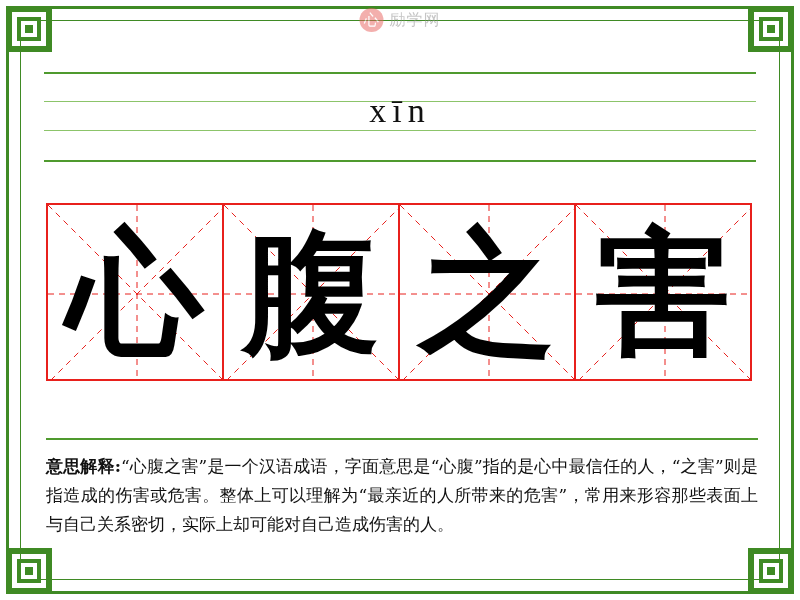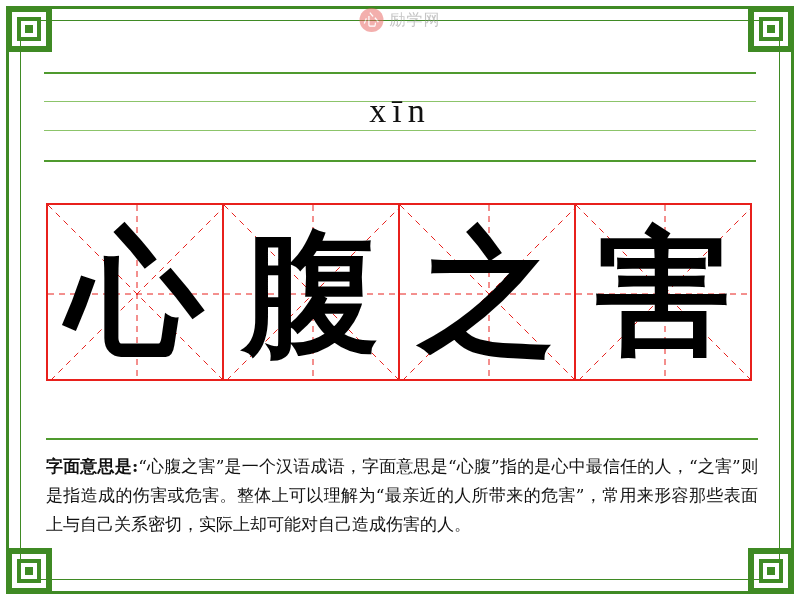--- a/index.html
+++ b/index.html
@@ -296,16 +296,16 @@
         <line x1="0" y1="89" x2="178" y2="89" stroke="#e8201c" stroke-width="1" stroke-dasharray="6,5"></line>
         <line x1="89" y1="0" x2="89" y2="178" stroke="#e8201c" stroke-width="1" stroke-dasharray="6,5"></line>
       </svg>
       <div class="glyph">害</div>
     </div>
 
   </div>
 
   <div class="explain">
     <div class="explain-rule"></div>
-    <div class="explain-text"><span class="explain-label">字面意思是:</span><span>“心腹之害”是一个汉语成语，字面意思是“心腹”指的是心中最信任的人，“之害”则是指造成的伤害或危害。整体上可以理解为“最亲近的人所带来的危害”，常用来形容那些表面上与自己关系密切，实际上却可能对自己造成伤害的人。</span></div>
+    <div class="explain-text"><span class="explain-label">意思解释:</span><span>“心腹之害”是一个汉语成语，字面意思是“心腹”指的是心中最信任的人，“之害”则是指造成的伤害或危害。整体上可以理解为“最亲近的人所带来的危害”，常用来形容那些表面上与自己关系密切，实际上却可能对自己造成伤害的人。</span></div>
   </div>
 
 </div>
 
 </body></html>

